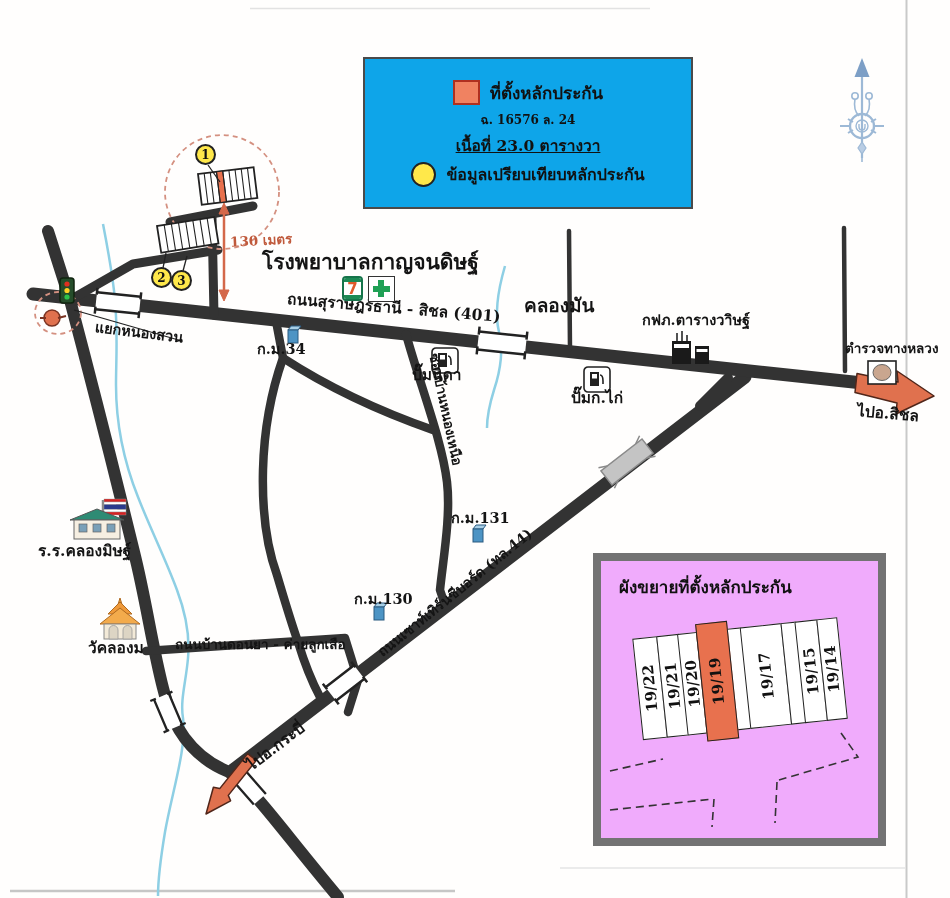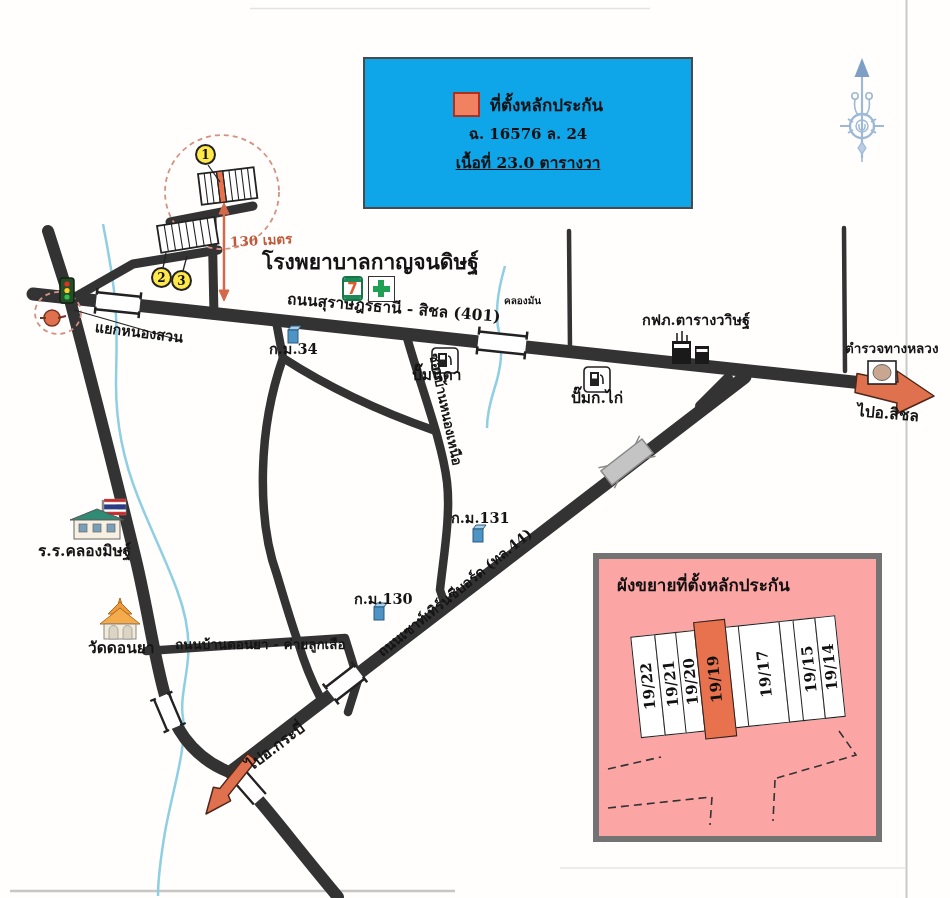--- a/index.html
+++ b/index.html
@@ -9,22 +9,22 @@
   .salmon{color:#c05a3c;}
   svg{position:absolute;left:0;top:0;}
   
   #legend{position:absolute;left:330px;top:57px;width:326px;height:148px;background:#0ea5e9;
           border:2px solid #4a4a4a;display:flex;flex-direction:column;align-items:center;
           justify-content:center;gap:4px;margin-left:33px;}
   .leg-row{display:flex;align-items:center;gap:10px;font-weight:bold;}
   .leg-sq{width:23px;height:21px;background:#f08261;border:2px solid #b03020;}
   .leg-ci{width:21px;height:21px;border-radius:50%;background:#ffe84a;border:2px solid #222;}
   
-  #inset{position:absolute;left:593px;top:553px;width:277px;height:277px;background:#fca5a5;
-         border:6px solid #737373;}
+  #inset{position:absolute;left:593px;top:553px;width:277px;height:277px;background:#f0abfc;
+         border:8px solid #737373;}
   #inset-title{position:absolute;left:18px;top:12px;font-size:17px;font-weight:bold;}
   #plots{position:absolute;left:38px;top:66px;width:216px;height:102px;
          transform:rotate(-6deg);display:flex;}
   .plot{border:1.6px solid #222;margin-left:-1.6px;background:#fff;display:flex;
         align-items:center;justify-content:center;box-sizing:border-box;}
   .plot.hl{background:#e8714e;position:relative;top:-8px;height:calc(100% + 16px);z-index:2;}
   .plot span{transform:rotate(-90deg);font-size:15px;font-weight:bold;white-space:nowrap;}
   
   .badge{position:absolute;width:21px;height:21px;border-radius:50%;background:#ffe84a;
          border:2px solid #222;display:flex;align-items:center;justify-content:center;
@@ -231,31 +231,31 @@
       <circle cx="0" cy="68" r="6" stroke-width="1.4"></circle>
       <path d="M -3 66 v 3 a 3 3 0 0 0 6 0 v -3" stroke-width="1.4"></path>
       <path d="M -22 68 H -13 M 13 68 H 22 M -14 61 L -9 64 M 14 61 L 9 64 M -14 75 L -9 72 M 14 75 L 9 72" stroke-width="2"></path>
       <polygon points="0,84 -4,90 0,96 4,90" fill="#b9cde4" stroke="#9db9d6" stroke-width="1.2"></polygon>
       <line x1="0" y1="96" x2="0" y2="104" stroke-width="1.6"></line>
     </g>
   </svg>
 
   <div class="lbl" style="left:262px;top:250px;font-size:21px;">โรงพยาบาลกาญจนดิษฐ์</div>
   <div class="lbl" style="left:288px;top:290px;font-size:15.5px;transform:rotate(4.8deg);transform-origin:left top;">ถนนสุราษฎร์ธานี - สิชล (401)</div>
-  <div class="lbl" style="left:504px;top:295px;font-size:10px;">คลองมัน</div>
-  <div class="lbl" style="left:269px;top:341px;font-size:14.5px;">ก.ม.34</div>
+  <div class="lbl" style="left:524px;top:295px;font-size:19px;">คลองมัน</div>
+  <div class="lbl" style="left:257px;top:341px;font-size:14.5px;">ก.ม.34</div>
   <div class="lbl" style="left:412px;top:366px;font-size:15.5px;">ปั๊มนิดา</div>
   <div class="lbl" style="left:441px;top:352px;font-size:13.5px;transform:rotate(78deg);transform-origin:left top;">ซอยบ้านหนองเหนือ</div>
   <div class="lbl" style="left:571px;top:389px;font-size:15.5px;">ปั๊มก.ไก่</div>
   <div class="lbl" style="left:642px;top:312px;font-size:14.5px;">กฟภ.ตารางวาิษฐ์</div>
   <div class="lbl" style="left:845px;top:341px;font-size:13.5px;">ตำรวจทางหลวง</div>
   <div class="lbl" style="left:858px;top:402px;font-size:15.5px;transform:rotate(5deg);transform-origin:left top;">ไปอ.สิชล</div>
   <div class="lbl" style="left:96px;top:319px;font-size:14.5px;transform:rotate(7deg);transform-origin:left top;">แยกหนองสวน</div>
   <div class="lbl" style="left:38px;top:542px;font-size:15.5px;">ร.ร.คลองมิษฐ์</div>
-  <div class="lbl" style="left:88px;top:639px;font-size:15.5px;">วัดดอนยา</div>
+  <div class="lbl" style="left:88px;top:639px;font-size:15.5px;">วัคลองม</div>
   <div class="lbl" style="left:156px;top:637px;font-size:13.5px;margin-left:19px;">ถนนบ้านดอนยา - ค่ายลูกเสือ</div>
   <div class="lbl" style="left:354px;top:591px;font-size:14.5px;text-align:right;">ก.ม.130</div>
   <div class="lbl" style="left:451px;top:510px;font-size:14.5px;">ก.ม.131</div>
   <div class="lbl" style="left:375px;top:648px;font-size:14px;transform:rotate(-39deg);transform-origin:left top;">ถนนเซาท์เทิร์นซีบอร์ด (ทล.44)</div>
   <div class="lbl" style="left:243px;top:760px;font-size:15.5px;transform:rotate(-37deg);transform-origin:left top;">ไปอ.กระบี่</div>
   <div class="lbl salmon" style="left:230px;top:233px;font-size:13.5px;transform:rotate(-3deg);">130 เมตร</div>
 
   <div class="badge" style="left:195px;top:144px;">1</div>
   <div class="badge" style="left:151px;top:267px;">2</div>
   <div class="badge" style="left:171px;top:270px;">3</div>
@@ -265,26 +265,30 @@
     <div class="s7">7</div>
     <div class="bar-b"></div>
   </div>
   <div id="gcross"></div>
 
   <div id="legend">
     <div class="leg-row" style="font-size:17px;">
       <span class="leg-sq"></span>
       <span>ที่ตั้งหลักประกัน</span>
     </div>
-    <div class="leg-row" style="font-size:15px;">
+    <div class="leg-row" style="font-size:12px;">
         <span>ฉ. 16576 ล. 24</span>
       </div>
     <div class="leg-row" style="font-size:15.5px;text-decoration:underline;">
         <span>เนื้อที่ 23.0 ตารางวา</span>
       </div>
+    <div class="leg-row" style="font-size:16px;">
+      <span class="leg-ci"></span>
+      <span>ข้อมูลเปรียบเทียบหลักประกัน</span>
+    </div>
   </div>
 
   <div id="inset">
     <div id="inset-title">ผังขยายที่ตั้งหลักประกัน</div>
     <div id="plots">
       <div class="plot" style="width:25px;">
           <span>19/22</span>
         </div>
       <div class="plot" style="width:23px;">
           <span>19/21</span>

